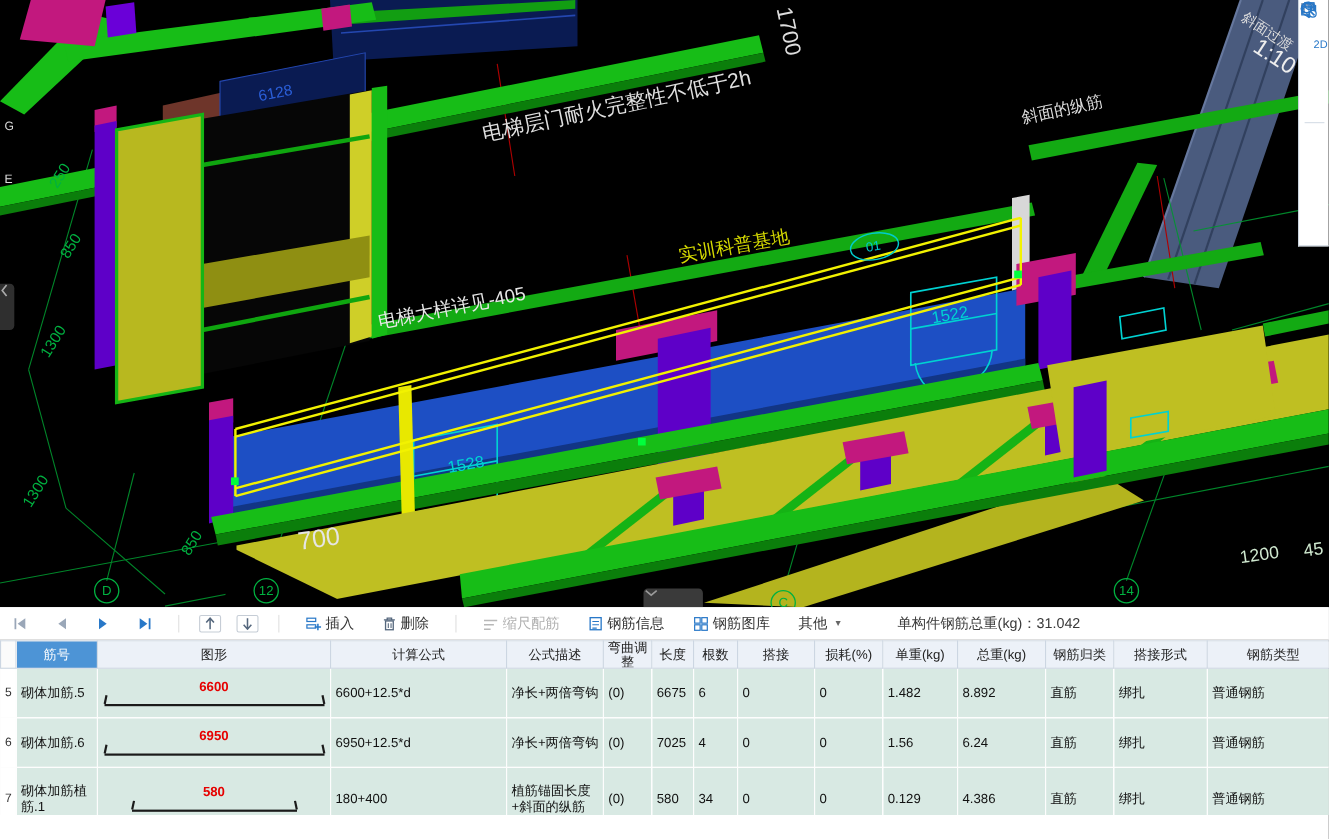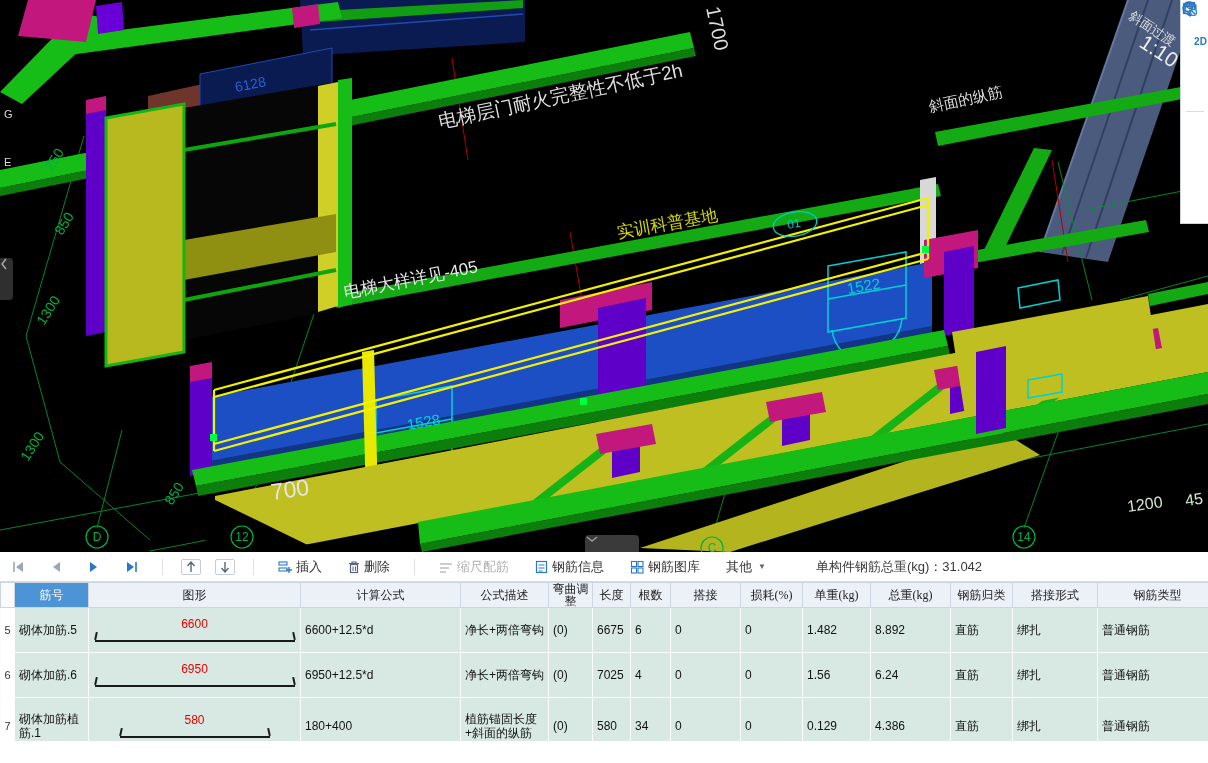--- a/index.html
+++ b/index.html
@@ -5,21 +5,21 @@
   html,body{margin:0;padding:0;width:1208px;height:763px;overflow:hidden;
     font-family:"Liberation Sans",sans-serif;background:#000;}
   
   .viewport{position:absolute;left:0;top:0;width:1208px;height:552px;background:#000;overflow:hidden;}
   .viewport svg{position:absolute;left:0;top:0;}
   
   .right-toolbar{position:absolute;right:0;top:0;width:27px;background:#fff;
     border-left:1px solid #c9d3dd;border-bottom:1px solid #c9d3dd;
     display:flex;flex-direction:column;align-items:center;padding:3px 0;gap:5px;z-index:5;}
   .rt-btn{width:22px;height:22px;display:flex;align-items:center;justify-content:center;border-radius:2px;cursor:pointer;}
-  .rt-label{color:#2878C8;font-weight:bold;font-size:10px;margin-left:12px;}
+  .rt-label{color:#2878C8;font-weight:normal;font-size:10px;margin-left:12px;}
   .rt-divider{width:18px;height:1px;background:#d5dde6;}
   
   .left-tab{position:absolute;left:0;top:258px;width:13px;height:42px;background:#2f2f2f;
     border-radius:0 4px 4px 0;display:flex;align-items:center;justify-content:center;z-index:5;cursor:pointer;}
   .bottom-handle{position:absolute;left:585px;top:535px;width:54px;height:17px;background:#3a3a3a;
     border-radius:4px 4px 0 0;display:flex;align-items:center;justify-content:center;z-index:5;cursor:pointer;}
   
   .panel{position:absolute;left:0;top:552px;width:1208px;height:211px;background:#fff;}
   .panel-title{height:22px;background:#f4f4f4;border-top:1px solid #c8c8c8;border-bottom:1px solid #e0e0e0;
     display:flex;align-items:center;padding:0 8px;font-size:12px;color:#333;box-sizing:border-box;}
@@ -31,28 +31,28 @@
   .tb-btn.disabled{color:#b0b0b0;cursor:default;}
   .tb-ico{display:inline-flex;}
   .sep{width:1px;height:16px;background:#e0e0e0;margin:0 4px;}
   .boxed{border:1px solid #c6cdd6;padding:1px 4px;border-radius:2px;}
   .total{margin-left:30px;color:#3a3a3a;font-size:13px;}
   .caret{font-size:8px;color:#666;margin-left:2px;}
   
   .table-wrap{width:1208px;height:159px;overflow:hidden;}
   table.grid{border-collapse:collapse;table-layout:fixed;width:1217px;font-size:12px;}
   table.grid th{height:24px;background:#ECF1F8;border:1px solid #ccd6e2;font-weight:normal;
-    color:#222;text-align:center;padding:0;box-sizing:border-box;overflow:hidden;line-height:12px;font-family:Liberation Serif, serif;}
+    color:#222;text-align:center;padding:0;box-sizing:border-box;overflow:hidden;line-height:12px;}
   table.grid th.hl-blue{background:#4D94D6;color:#fff;}
   table.grid th.corner{background:#fbfbfb;}
   table.grid td{height:45px;background:#D8E9E3;border:1px solid #fdfdfd;color:#111;
     padding:14px 4px;box-sizing:border-box;vertical-align:middle;overflow:hidden;line-height:14px;word-break:break-all;}
   table.grid td.gutter{background:#fff;color:#333;text-align:center;font-size:11px;padding:0;}
   table.grid td.shape-cell{text-align:center;padding:2px 6px;}
-  .shape{display:flex;flex-direction:column;align-items:center;justify-content:center;}
+  .shape{display:flex;flex-direction:column;align-items:center;justify-content:center;font-weight:bold;}
   .shape-num{color:#E60000;font-size:12px;line-height:13px;}
   .shape-bar{display:block;height:8px;border-bottom:2px solid #1a1a1a;position:relative;margin-top:1px;}
   .shape-bar::before,.shape-bar::after{content:"";position:absolute;bottom:0;width:2px;height:8px;background:#1a1a1a;}
   .shape-bar::before{left:0;transform:rotate(12deg);}
   .shape-bar::after{right:0;transform:rotate(-12deg);}
 </style>
 </head>
 <body>
 
 <div class="viewport">

